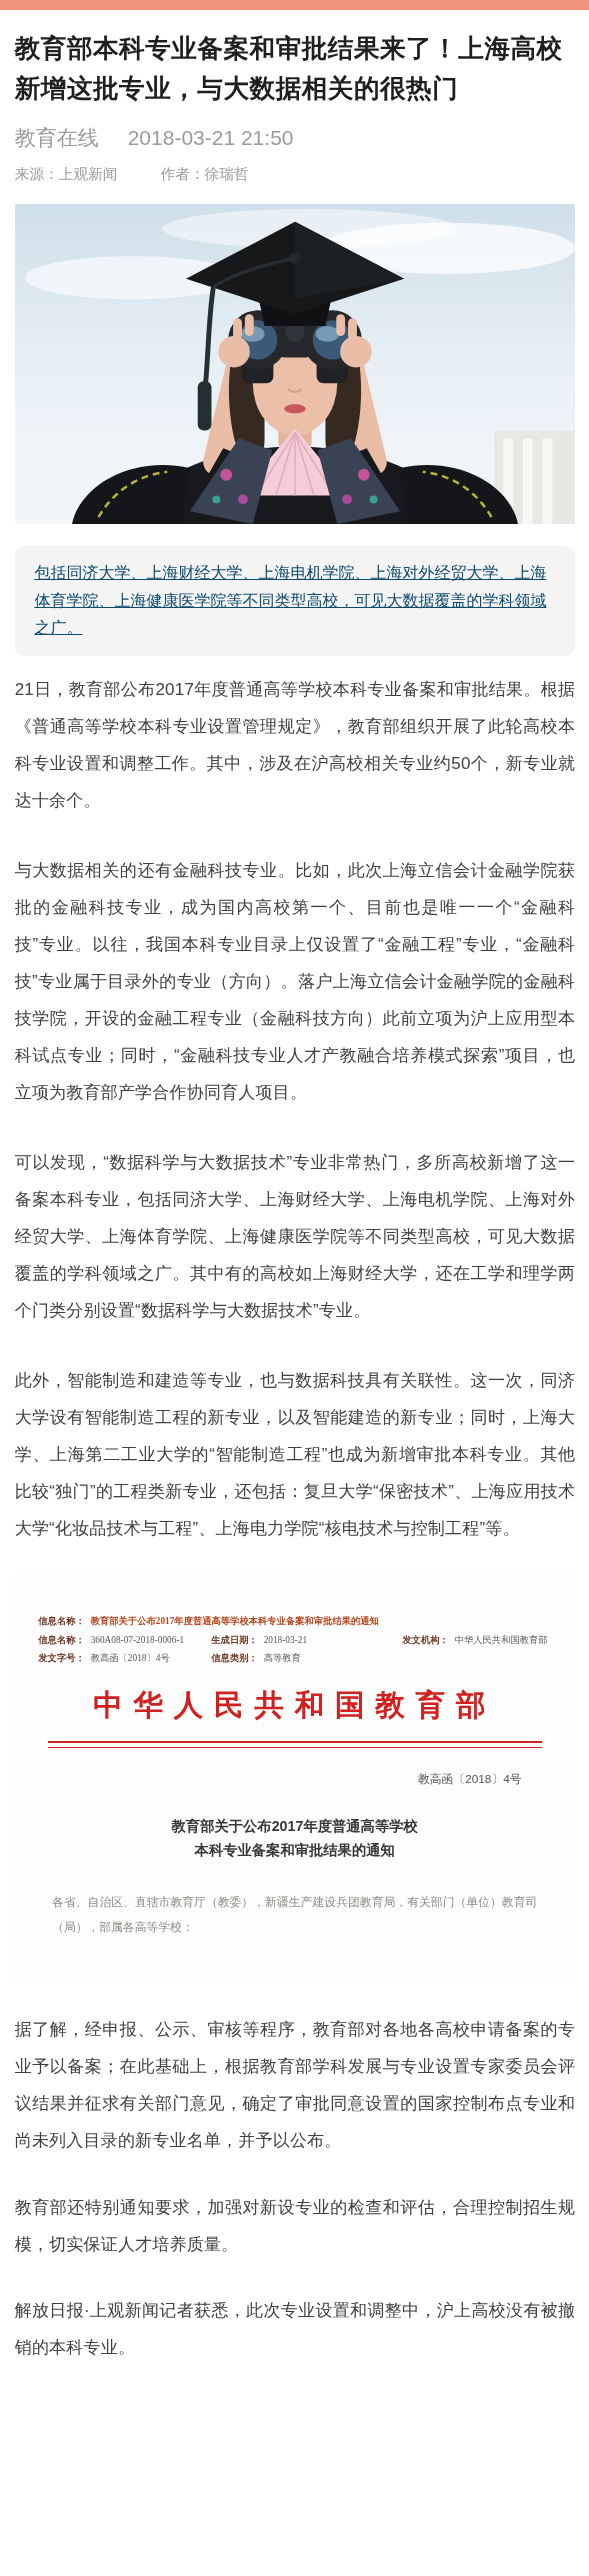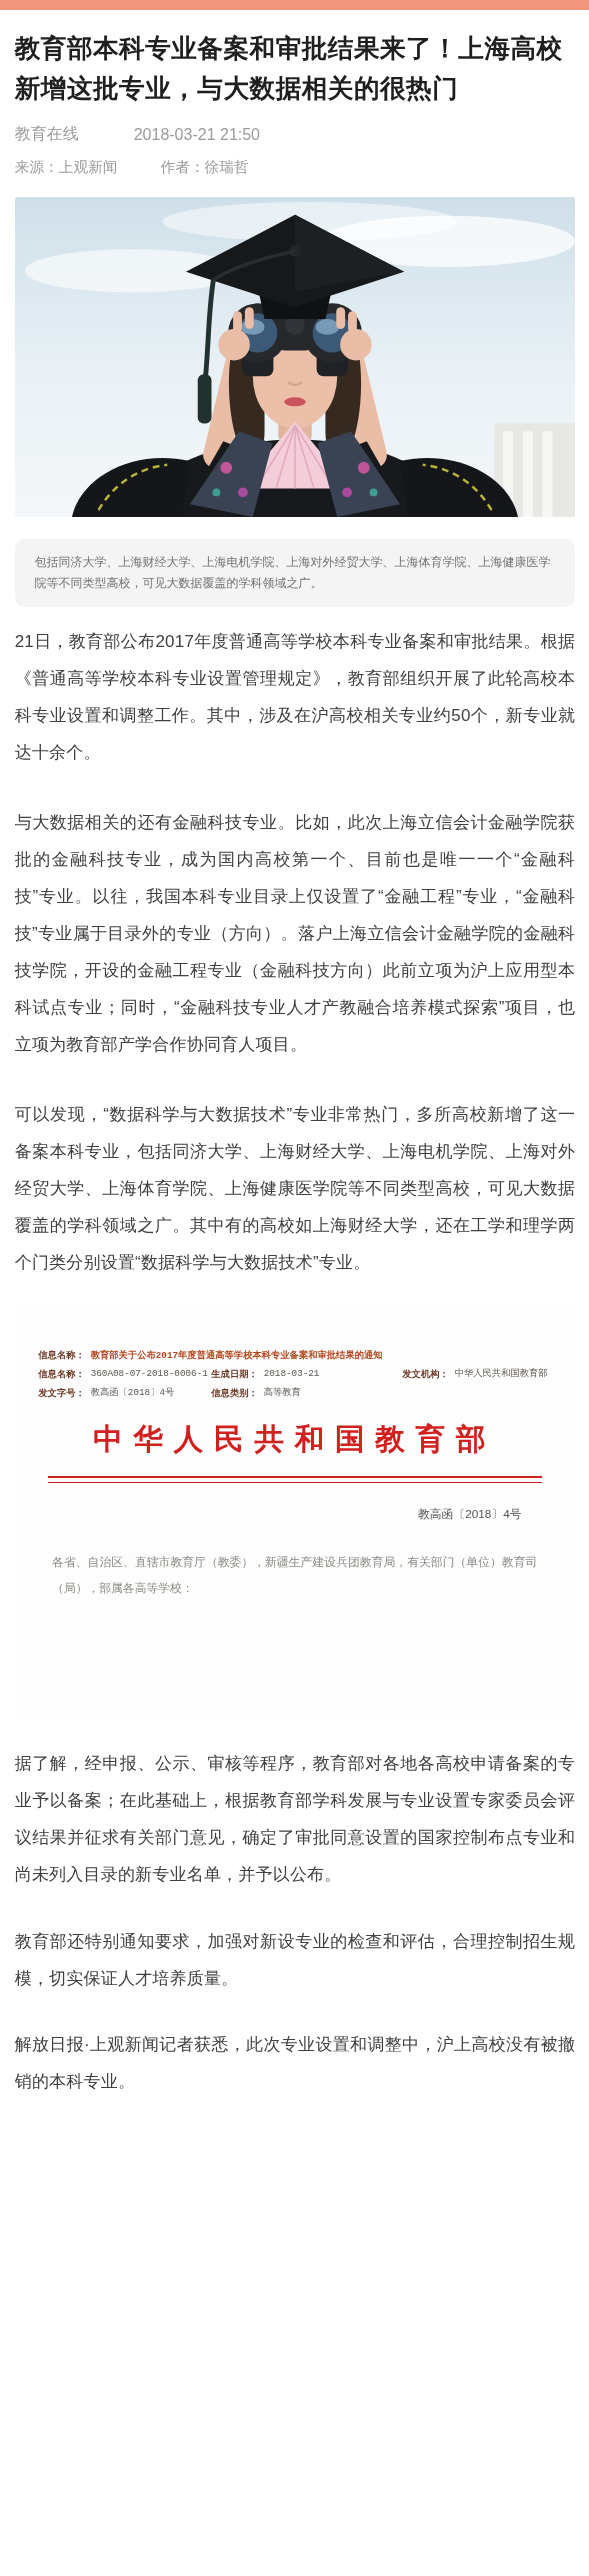--- a/index.html
+++ b/index.html
@@ -7,45 +7,45 @@
     width:590px;height:2576px;overflow:hidden;background:#ffffff;
     font-family:"Liberation Sans","DejaVu Sans",sans-serif;
     -webkit-font-smoothing:antialiased;
   }
   .top-bar{height:9.8px;width:100%;background:#f0967c;}
   .article{padding:0 14.7px;}
   .headline{
     margin:19.7px 0 0;font-size:25.6px;line-height:1.55;font-weight:700;
     color:#1f1f1f;letter-spacing:0.5px;
   }
-  .meta-row{margin-top:15.7px;display:flex;align-items:center;gap:55px;
-    font-size:16px;color:#9b9b9b;}
+  .meta-row{margin-top:15.7px;display:flex;align-items:center;gap:29px;
+    font-size:21px;color:#9b9b9b;}
   .source-row{margin-top:12.8px;display:flex;align-items:center;gap:43px;
     font-size:14.7px;color:#9b9b9b;}
   .hero{margin:19.7px 0 0;width:560px;height:320px;overflow:hidden;border-radius:2px;}
   .hero svg{display:block;width:560px;height:320px;}
   .caption-box{
     margin-top:21.6px;background:#f4f4f4;border-radius:9.8px;
-    padding:13.8px 19.7px;color:#737373;font-size:12px;line-height:1.72;
+    padding:13.8px 19.7px;color:#0c4a6e;font-size:16px;line-height:1.72;text-decoration:underline;
   }
   p.body{
     margin:33px 0 0;font-size:17px;line-height:37px;color:#404040;
     text-align:justify;letter-spacing:0.2px;
   }
   p.body.first{margin-top:15.7px;}
   
   .doc{
     margin:23.6px 0 0;width:560px;height:413px;background:#fdfdfd;
     font-family:"Liberation Serif","DejaVu Serif",serif;overflow:hidden;
     box-sizing:border-box;padding:41px 23.6px 0;
   }
   .doc-meta{font-size:9.3px;color:#5c564e;line-height:18.7px;}
   .doc-meta .row{display:flex;align-items:baseline;white-space:nowrap;}
   .doc-meta .lbl{font-weight:700;color:#6e3a28;margin-right:5.9px;}
-  .doc-meta .val{color:#5c564e;font-family:Liberation Mono, monospace;}
+  .doc-meta .val{color:#5c564e;}
   .doc-meta .val.red{color:#b5481f;font-weight:700;}
   .doc-meta .p1{width:173px;display:flex;}
   .doc-meta .p2{width:136px;display:flex;}
   .doc-meta .p3{display:flex;margin-left:55px;}
   .agency-title{
     margin-top:17.7px;text-align:center;font-size:29.5px;font-weight:700;
     color:#d2201f;letter-spacing:10.8px;white-space:nowrap;
   }
   .red-rule{
     margin:15.7px auto 0;width:494px;height:3.9px;
@@ -170,20 +170,21 @@
       <path d="M202,84 C197,115 197,150 194,182" stroke="#223230" stroke-width="5" fill="none"></path>
       <rect x="186" y="180" width="14" height="50" rx="6" fill="#22302e"></rect>
     </svg>
   </figure>
 
   <div class="caption-box">包括同济大学、上海财经大学、上海电机学院、上海对外经贸大学、上海体育学院、上海健康医学院等不同类型高校，可见大数据覆盖的学科领域之广。</div>
 
   <p class="body first">21日，教育部公布2017年度普通高等学校本科专业备案和审批结果。根据《普通高等学校本科专业设置管理规定》，教育部组织开展了此轮高校本科专业设置和调整工作。其中，涉及在沪高校相关专业约50个，新专业就达十余个。</p>
   <p class="body">与大数据相关的还有金融科技专业。比如，此次上海立信会计金融学院获批的金融科技专业，成为国内高校第一个、目前也是唯一一个“金融科技”专业。以往，我国本科专业目录上仅设置了“金融工程”专业，“金融科技”专业属于目录外的专业（方向）。落户上海立信会计金融学院的金融科技学院，开设的金融工程专业（金融科技方向）此前立项为沪上应用型本科试点专业；同时，“金融科技专业人才产教融合培养模式探索”项目，也立项为教育部产学合作协同育人项目。</p>
   <p class="body">可以发现，“数据科学与大数据技术”专业非常热门，多所高校新增了这一备案本科专业，包括同济大学、上海财经大学、上海电机学院、上海对外经贸大学、上海体育学院、上海健康医学院等不同类型高校，可见大数据覆盖的学科领域之广。其中有的高校如上海财经大学，还在工学和理学两个门类分别设置“数据科学与大数据技术”专业。</p>
+  <p class="body">此外，智能制造和建造等专业，也与数据科技具有关联性。这一次，同济大学设有智能制造工程的新专业，以及智能建造的新专业；同时，上海大学、上海第二工业大学的“智能制造工程”也成为新增审批本科专业。其他比较“独门”的工程类新专业，还包括：复旦大学“保密技术”、上海应用技术大学“化妆品技术与工程”、上海电力学院“核电技术与控制工程”等。</p>
 
   <figure class="doc" style="margin:23.6px 0 0;">
     <div class="doc-meta">
       <div class="row">
         <span class="lbl">信息名称：</span>
         <span class="val red">教育部关于公布2017年度普通高等学校本科专业备案和审批结果的通知</span>
       </div>
       <div class="row">
         <span class="p1">
           <span class="lbl">信息名称：</span>
@@ -206,20 +207,24 @@
         <span class="p2">
           <span class="lbl">信息类别：</span>
           <span class="val">高等教育</span>
         </span>
       </div>
     </div>
 
     <div class="agency-title">中华人民共和国教育部</div>
     <div class="red-rule"></div>
     <div class="doc-number">教高函〔2018〕4号</div>
+    <div class="notice-title">
+      <div>教育部关于公布2017年度普通高等学校</div>
+      <div>本科专业备案和审批结果的通知</div>
+    </div>
     <div class="addressees">各省、自治区、直辖市教育厅（教委），新疆生产建设兵团教育局，有关部门（单位）教育司（局），部属各高等学校：</div>
   </figure>
 
   <p class="body" style="margin-top:27.5px;">据了解，经申报、公示、审核等程序，教育部对各地各高校申请备案的专业予以备案；在此基础上，根据教育部学科发展与专业设置专家委员会评议结果并征求有关部门意见，确定了审批同意设置的国家控制布点专业和尚未列入目录的新专业名单，并予以公布。</p>
   <p class="body" style="margin-top:29.5px;">教育部还特别通知要求，加强对新设专业的检查和评估，合理控制招生规模，切实保证人才培养质量。</p>
   <p class="body" style="margin-top:29.5px;">解放日报·上观新闻记者获悉，此次专业设置和调整中，沪上高校没有被撤销的本科专业。</p>
 
 </main>
 
 

